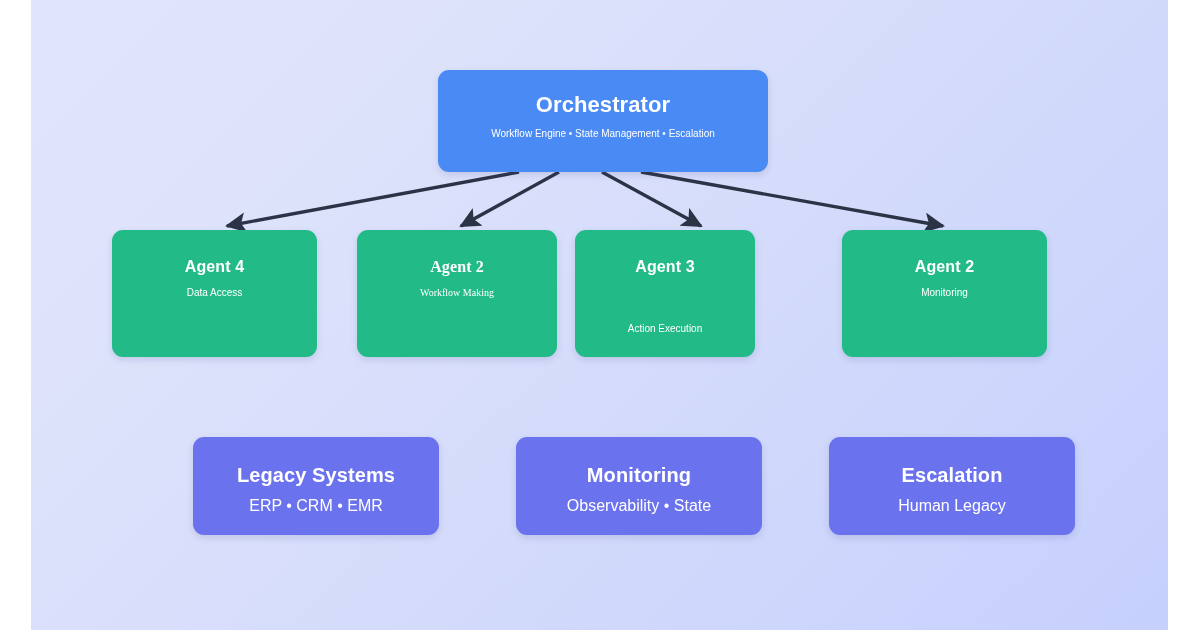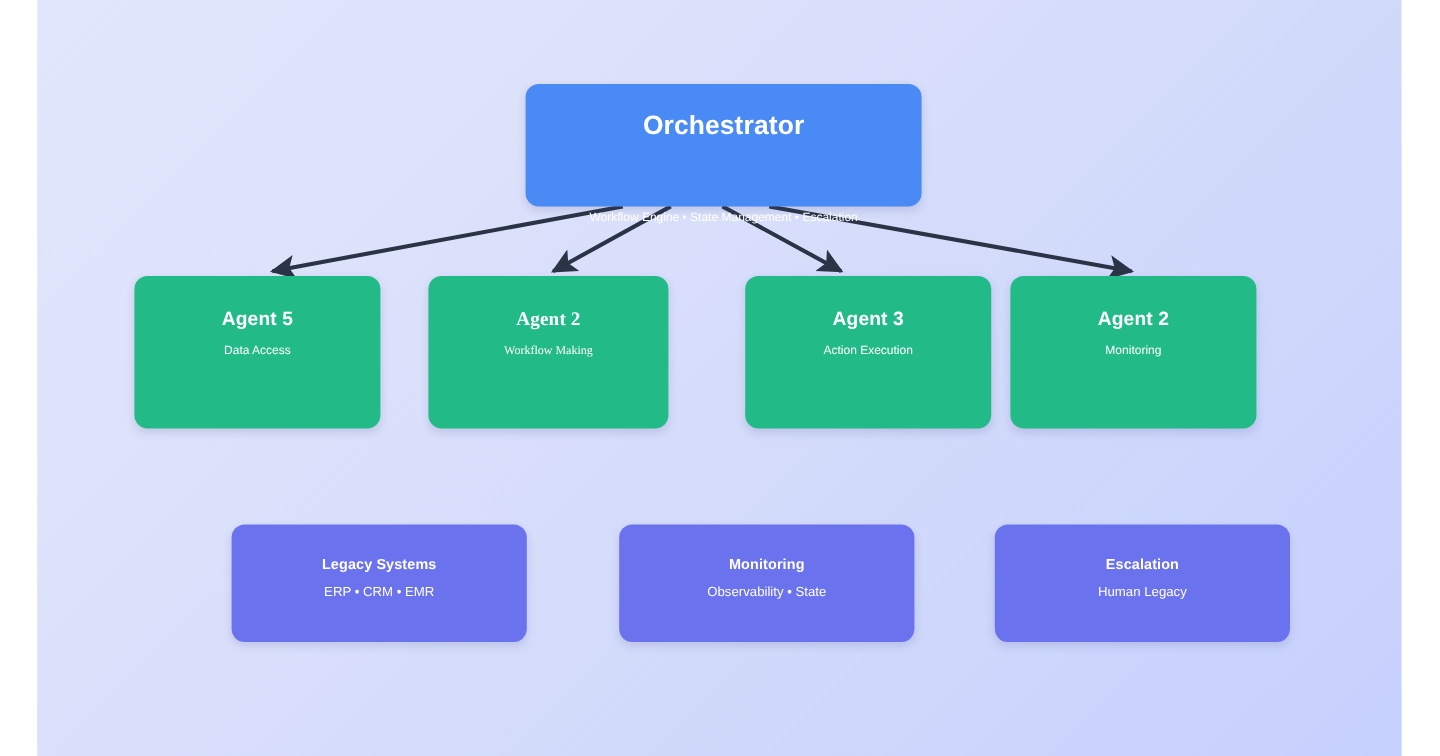--- a/index.html
+++ b/index.html
@@ -57,49 +57,48 @@
   }
 
   
   .orchestrator {
     background: #4a8af4;
     left: 407px;
     top: 70px;
     width: 330px;
     height: 102px;
     padding-top: 23px;
-    gap: 48px;
   }
   .orchestrator .title { font-size: 22px; }
   .orchestrator .subtitle { font-size: 10px; margin-top: 11px; }
 
   
   .agent {
     background: #22bb88;
     top: 230px;
     height: 127px;
     padding-top: 28px;
   }
   .agent .title { font-size: 16px; }
   .agent .subtitle { font-size: 10px; margin-top: 11px; }
 
   .agent-0 { left: 81px;  width: 205px; }
   .agent-1 { left: 326px; width: 200px; font-family: Liberation Serif, serif; }
-  .agent-2 { left: 590px; width: 205px; }
+  .agent-2 { left: 544px; width: 180px; gap: 36px; }
   .agent-3 { left: 811px; width: 205px; }
 
   
   .support {
     background: #6b72ee;
     top: 437px;
     height: 98px;
     padding-top: 27px;
   }
-  .support .title { font-size: 12px; }
-  .support .subtitle { font-size: 11px; margin-top: 11px; }
+  .support .title { font-size: 20px; }
+  .support .subtitle { font-size: 16px; margin-top: 11px; }
 
   .support-0 { left: 162px; width: 246px; }
   .support-1 { left: 485px; width: 246px; }
   .support-2 { left: 798px; width: 246px; }
 </style>
 </head>
 <body>
 
 <div id="canvas">
 
@@ -116,21 +115,21 @@
       <line x1="610" y1="172" x2="912" y2="226"></line>
     </g>
   </svg>
 
   <div class="node orchestrator">
     <div class="title">Orchestrator</div>
     <div class="subtitle">Workflow Engine • State Management • Escalation</div>
   </div>
 
   <div class="node agent agent-0">
-    <div class="title">Agent 5</div>
+    <div class="title">Agent 4</div>
     <div class="subtitle">Data Access</div>
   </div>
 
   <div class="node agent agent-1">
     <div class="title">Agent 2</div>
     <div class="subtitle">Workflow Making</div>
   </div>
 
   <div class="node agent agent-2">
     <div class="title">Agent 3</div>

